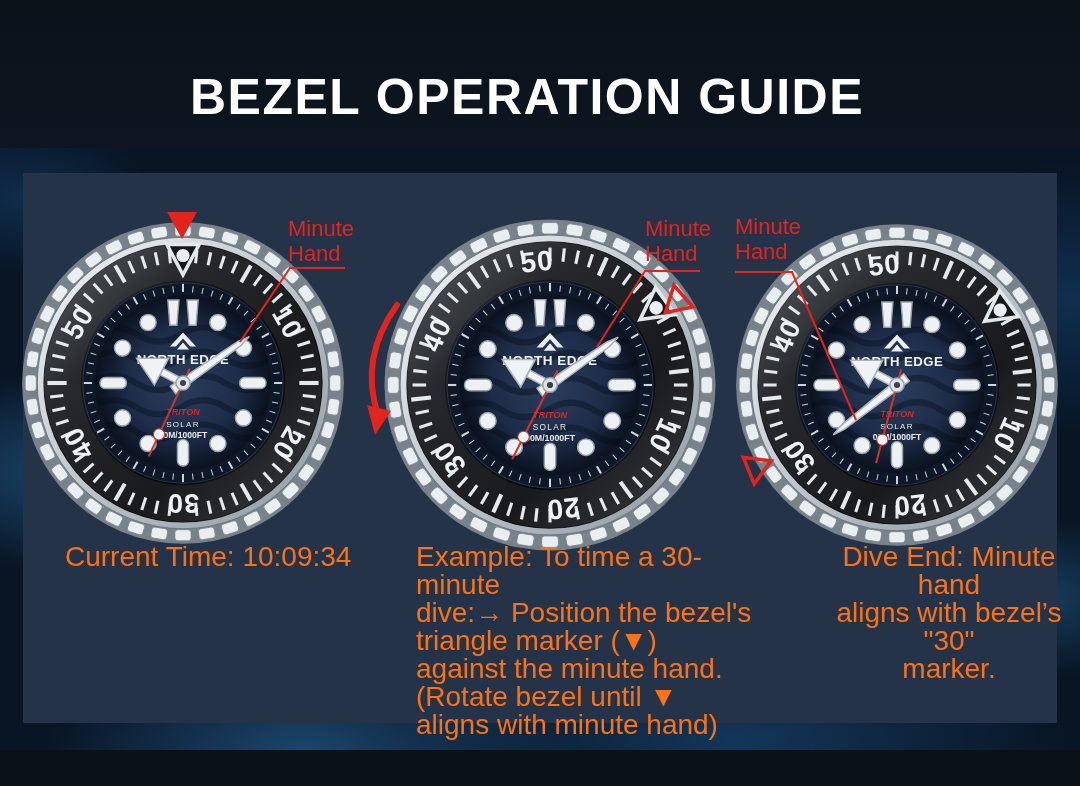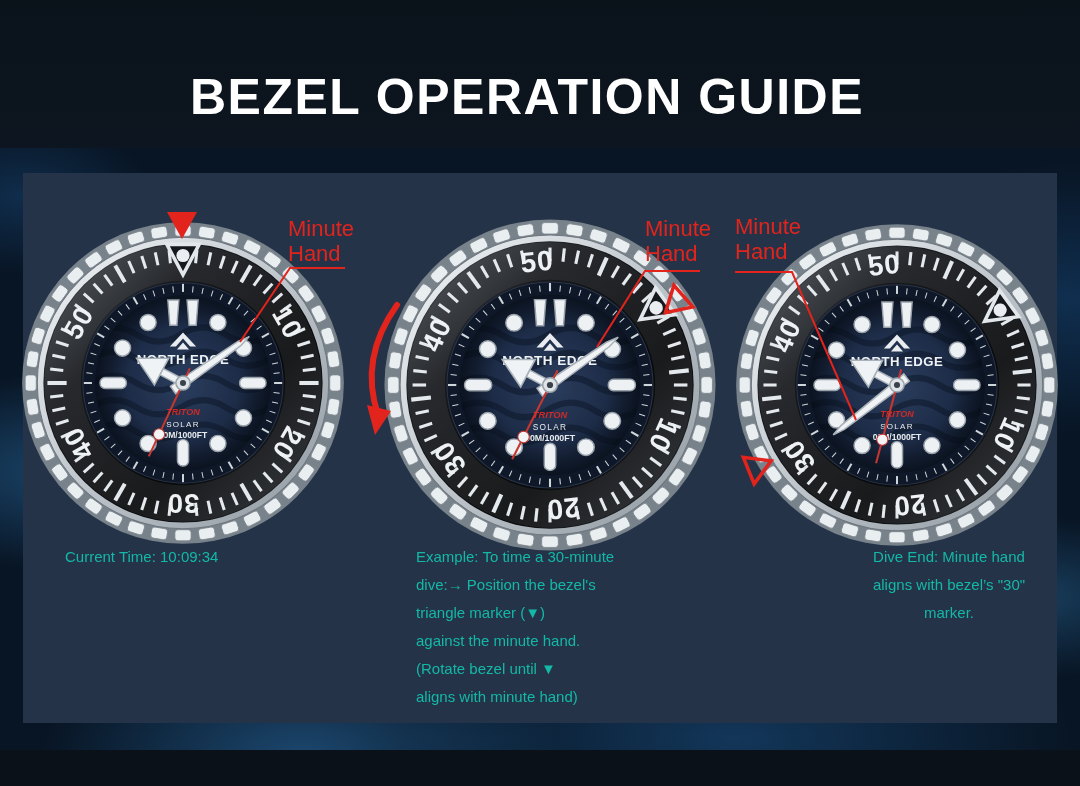--- a/index.html
+++ b/index.html
@@ -22,21 +22,21 @@
     color:#ffffff;font-size:50px;font-weight:900;letter-spacing:1.5px;line-height:1;
   }
   .panel{position:absolute;left:23px;top:173px;width:1034px;height:550px;background:#243348;}
   .watch-svg{position:absolute;}
   .overlay{position:absolute;left:0;top:0;width:1034px;height:550px;pointer-events:none;}
   .red-label{
     position:absolute;color:#e2241d;font-size:22px;line-height:25px;font-weight:400;
     white-space:pre-line;
   }
   .caption{
-    position:absolute;color:#14b8a6;font-size:15px;line-height:28px;
+    position:absolute;color:#f97316;font-size:28px;line-height:28px;
     white-space:pre-line;
   }
 </style>
 </head>
 <body>
 
 <div class="band-top"></div>
 <div class="title">BEZEL OPERATION GUIDE</div>
 <div class="band-bottom"></div>
 

